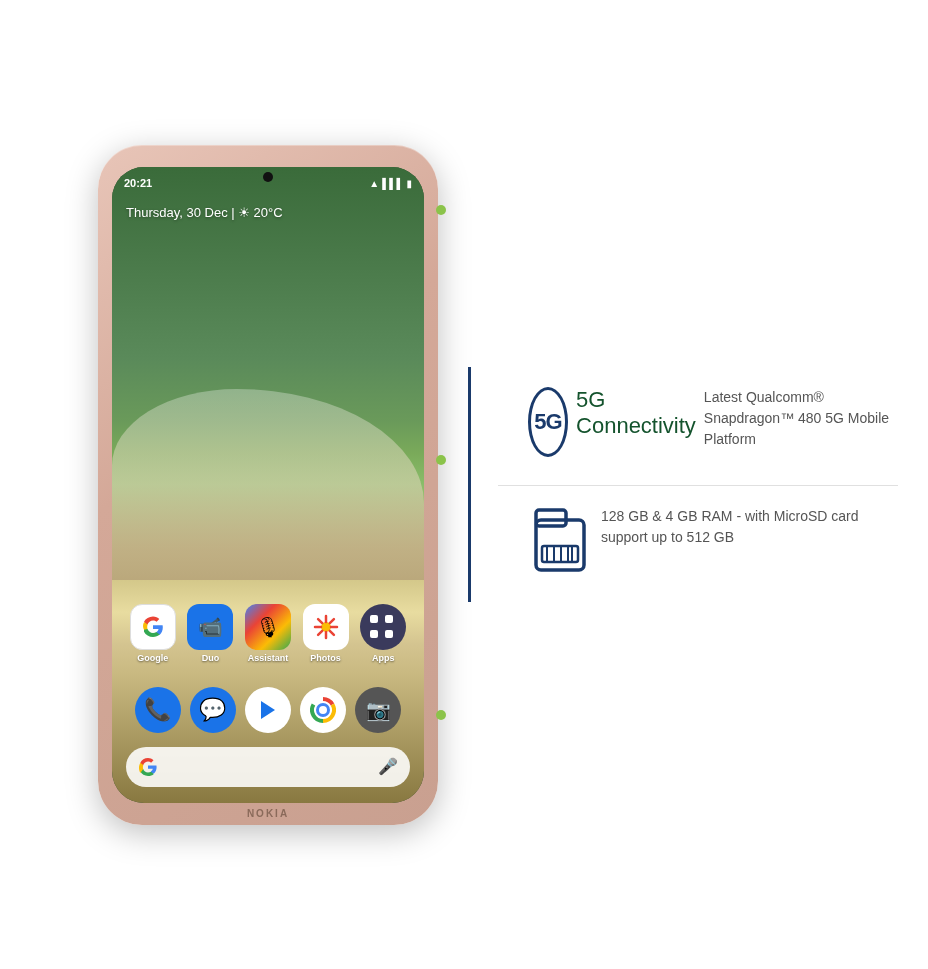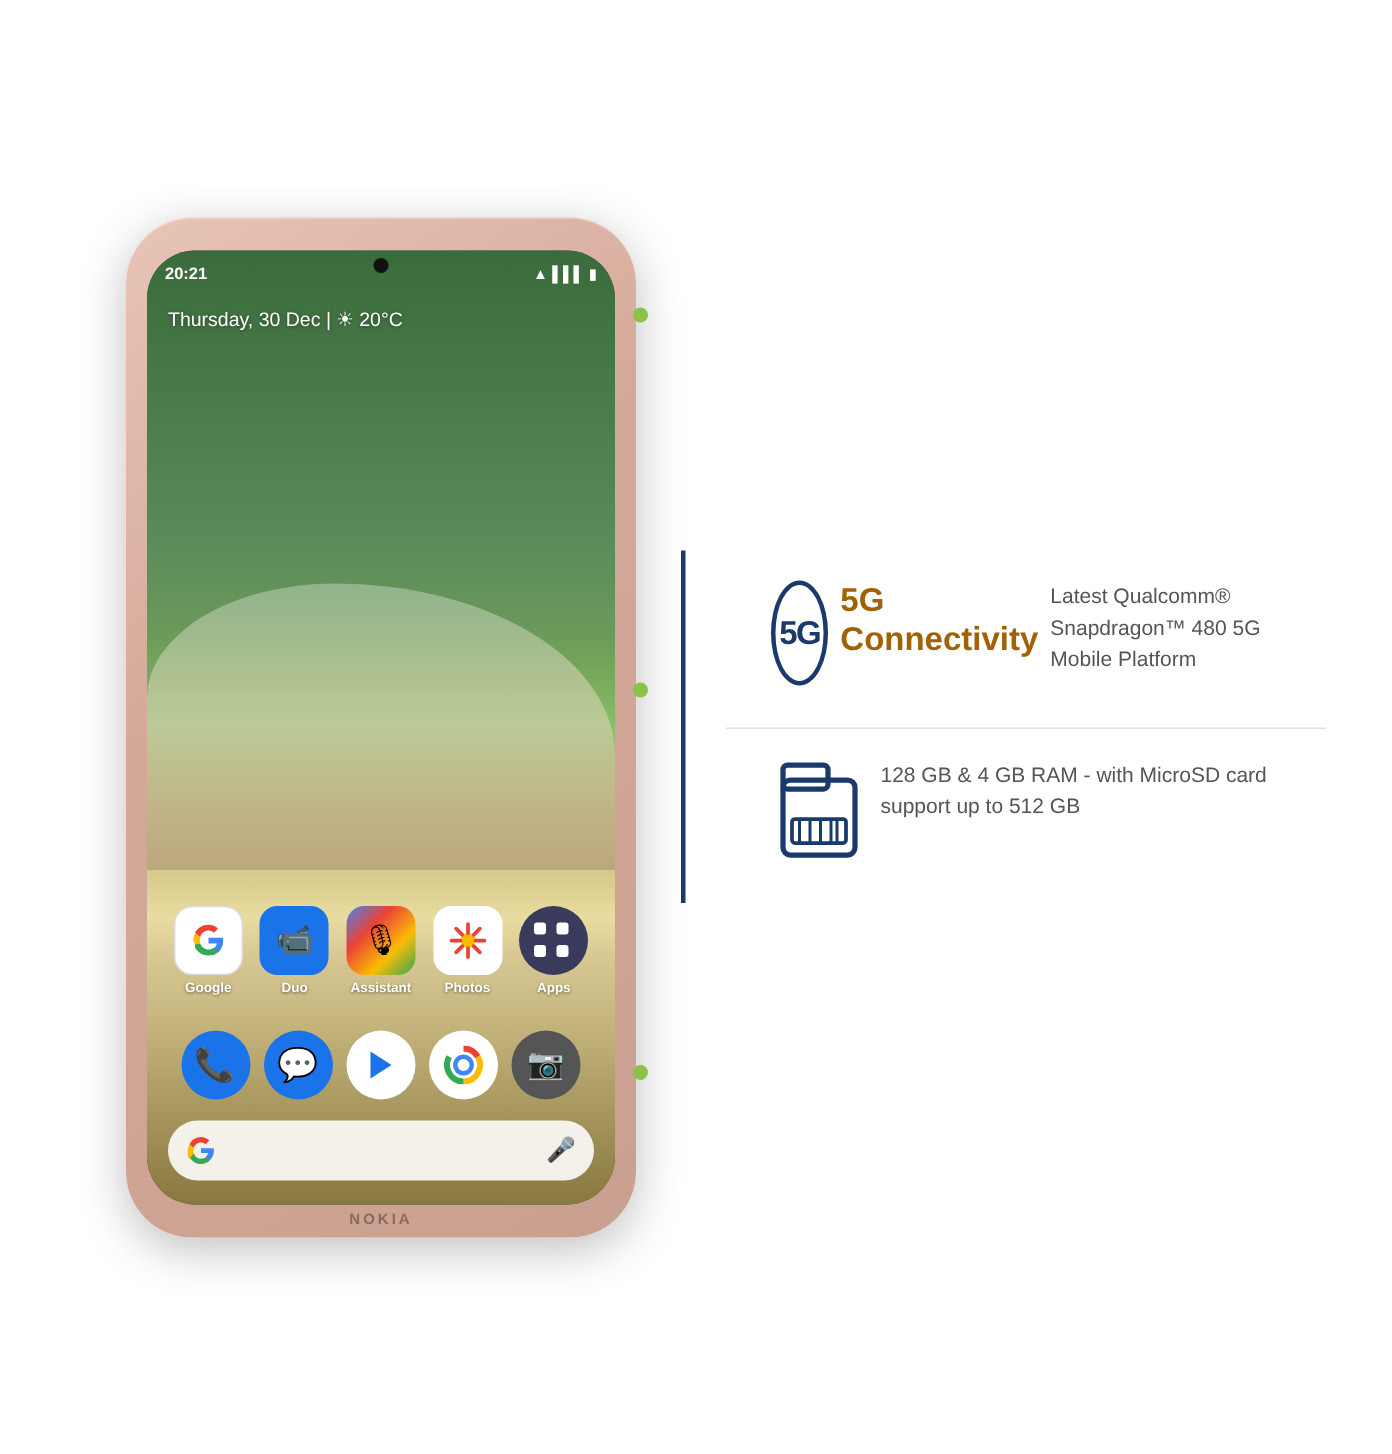--- a/index.html
+++ b/index.html
@@ -11,21 +11,21 @@
       display: flex;
       align-items: center;
       justify-content: center;
       overflow: hidden;
     }
     .container {
       width: 928px;
       height: 744px;
       display: flex;
       align-items: center;
-      justify-content: center;
+      justify-content: flex-end;
       background: #fff;
       padding: 20px 30px;
     }
     .left-section {
       width: 420px;
       display: flex;
       align-items: center;
       justify-content: center;
       flex-shrink: 0;
       position: relative;
@@ -278,22 +278,22 @@
       margin-bottom: 8px;
     }
     .feature-icon-5g {
       font-size: 22px;
       font-weight: 900;
       color: #1a3a6b;
       letter-spacing: -1px;
     }
     .feature-title {
       font-size: 22px;
-      font-weight: 700;
-      color: #a16207;
+      font-weight: 400;
+      color: #14532d;
       line-height: 1.2;
     }
     .feature-desc {
       font-size: 14px;
       color: #555;
       line-height: 1.5;
       max-width: 340px;
     }
     
     .icon-google { background: #fff; border: 1px solid #ddd; }

